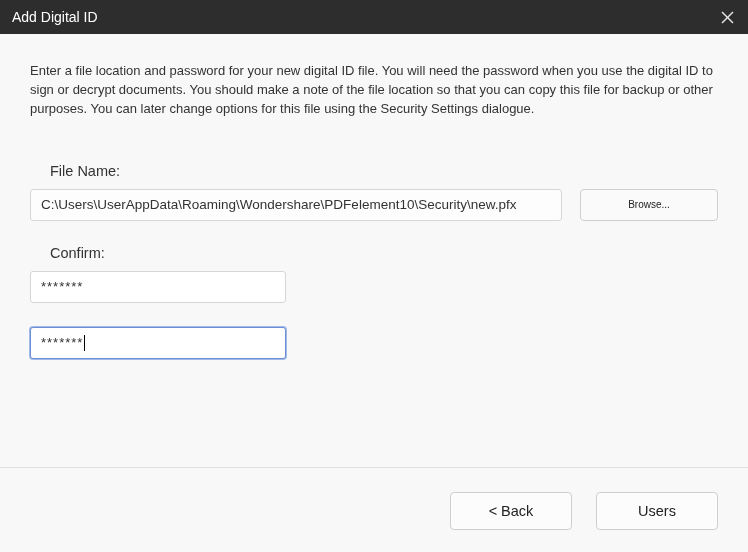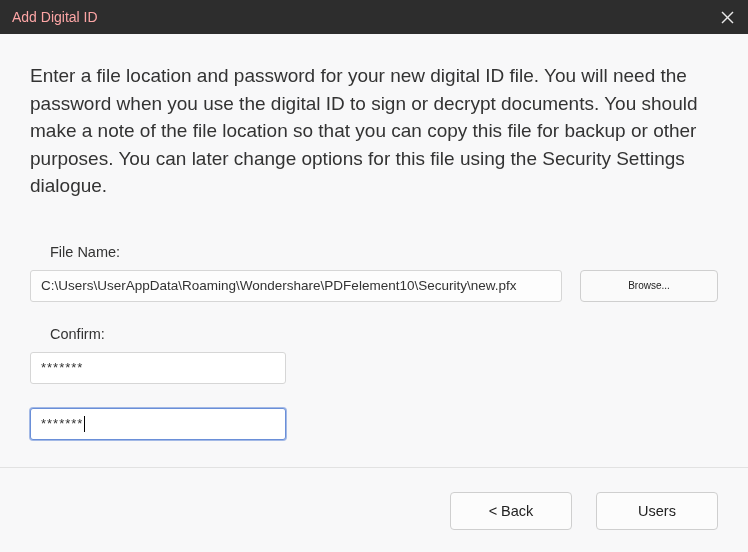--- a/index.html
+++ b/index.html
@@ -7,21 +7,21 @@
       font-family: "Segoe UI", Tahoma, sans-serif;
       background: #f8f8f9;
       width: 748px;
       height: 552px;
       overflow: hidden;
       display: flex;
       flex-direction: column;
     }
     .titlebar {
       background: #2d2d2d;
-      color: #fca5a5;
+      color: #ffffff;
       height: 34px;
       display: flex;
       align-items: center;
       justify-content: space-between;
       padding-left: 12px;
       padding-right: 12px;
       font-size: 14px;
     }
     .close-btn {
       width: 18px;
@@ -31,21 +31,21 @@
       justify-content: center;
       cursor: pointer;
       color: #e8e8e8;
     }
     .body-area {
       flex: 1;
       padding: 28px 30px 0 30px;
       color: #2b2b2b;
     }
     .description {
-      font-size: 19px;
+      font-size: 13px;
       line-height: 1.45;
       color: #333;
       margin-bottom: 44px;
     }
     .form-row { margin-bottom: 24px; }
     .label {
       font-size: 14.5px;
       color: #333;
       display: block;
       margin-bottom: 10px;

